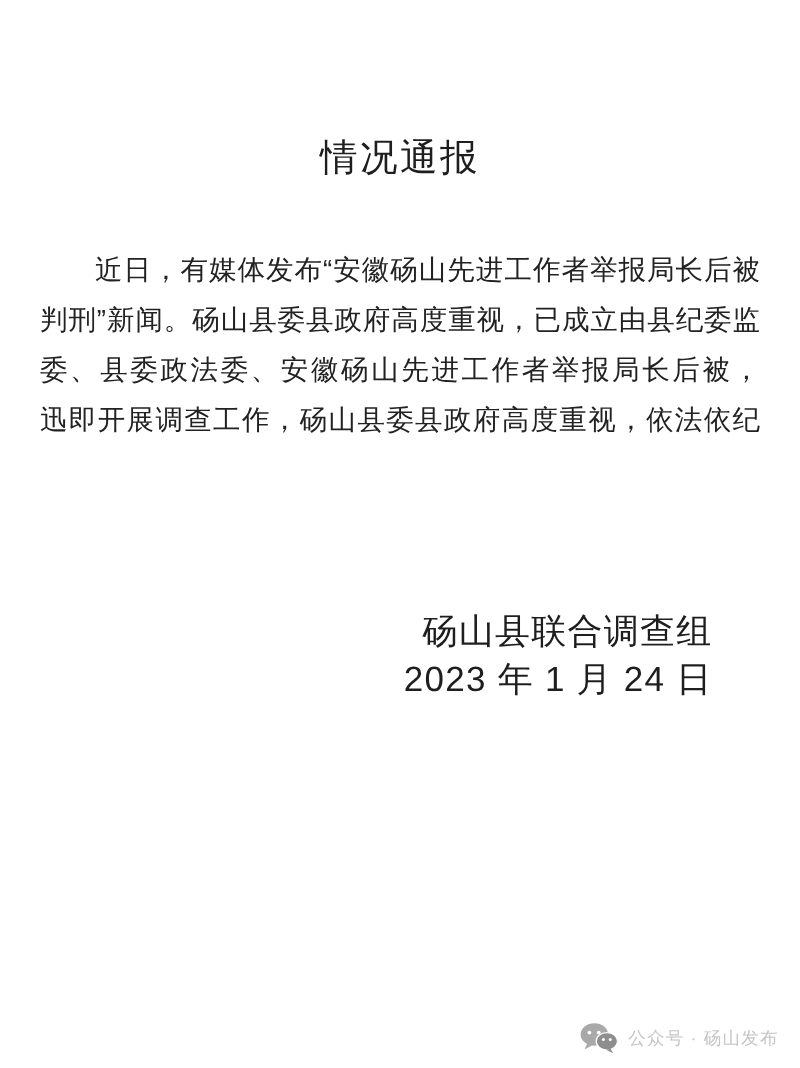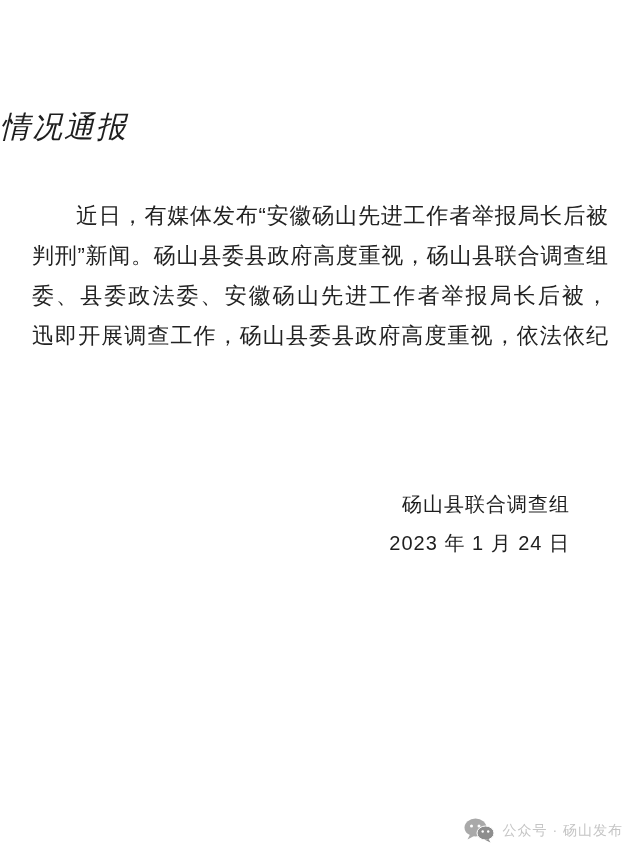--- a/index.html
+++ b/index.html
@@ -11,26 +11,26 @@
     font-family: "Liberation Sans", "DejaVu Sans", sans-serif;
     color: #222222;
     overflow: hidden;
   }
   .title {
     position: absolute;
     top: 106px;
     left: 0;
     width: 100%;
     margin: 0;
+    text-align: center;
     font-size: 30px;
     font-weight: 400;
     letter-spacing: 2px;
     line-height: 42px;
     color: #1e1e1e;
-    font-style: italic;
   }
   .body {
     position: absolute;
     top: 196px;
     left: 32px;
     width: 576px;
   }
   .body-line {
     font-size: 22px;
     line-height: 40px;
@@ -39,21 +39,21 @@
   .body-line.justified {
     text-align: justify;
     text-align-last: justify;
   }
   .body-line.indent { text-indent: 2em; }
   .sign-block {
     position: absolute;
     top: 485px;
     right: 70px;
     text-align: right;
-    font-size: 20px;
+    font-size: 28px;
     line-height: 39px;
     letter-spacing: 1px;
     color: #1e1e1e;
   }
   .watermark {
     position: absolute;
     right: 17px;
     bottom: 11px;
     display: flex;
     align-items: center;
@@ -68,21 +68,21 @@
 </style>
 </head>
 <body>
 
 <div class="page">
 
   <h1 class="title">情况通报</h1>
 
   <div class="body">
       <div class="body-line justified indent">近日，有媒体发布“安徽砀山先进工作者举报局长后被</div>
-      <div class="body-line justified">判刑”新闻。砀山县委县政府高度重视，砀山县联合调查组</div>
+      <div class="body-line justified">判刑”新闻。砀山县委县政府高度重视，已成立由县纪委监</div>
       <div class="body-line justified">委、县委政法委、安徽砀山先进工作者举报局长后被，</div>
       <div class="body-line justified">迅即开展调查工作，砀山县委县政府高度重视，依法依纪</div>
     </div>
 
   <div class="sign-block">
     <div class="sign-line">砀山县联合调查组</div>
     <div class="sign-line">2023 年 1 月 24 日</div>
   </div>
 
   <div class="watermark">

